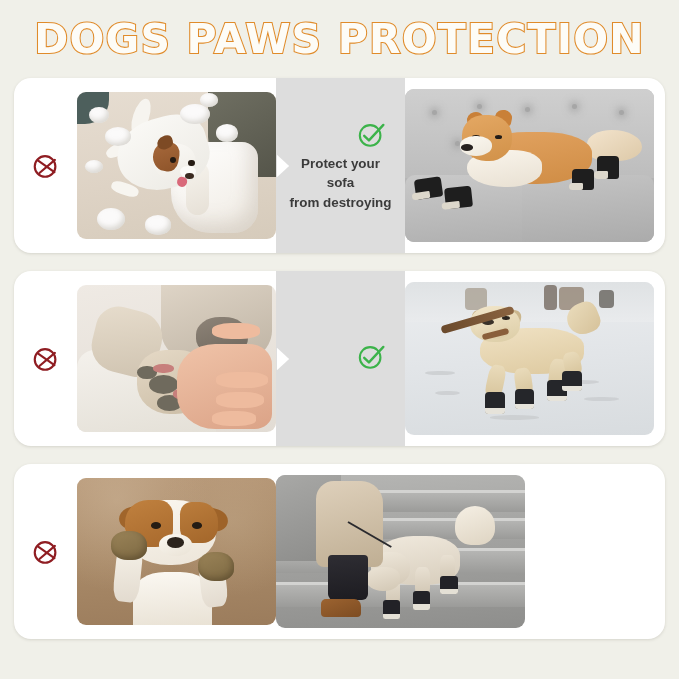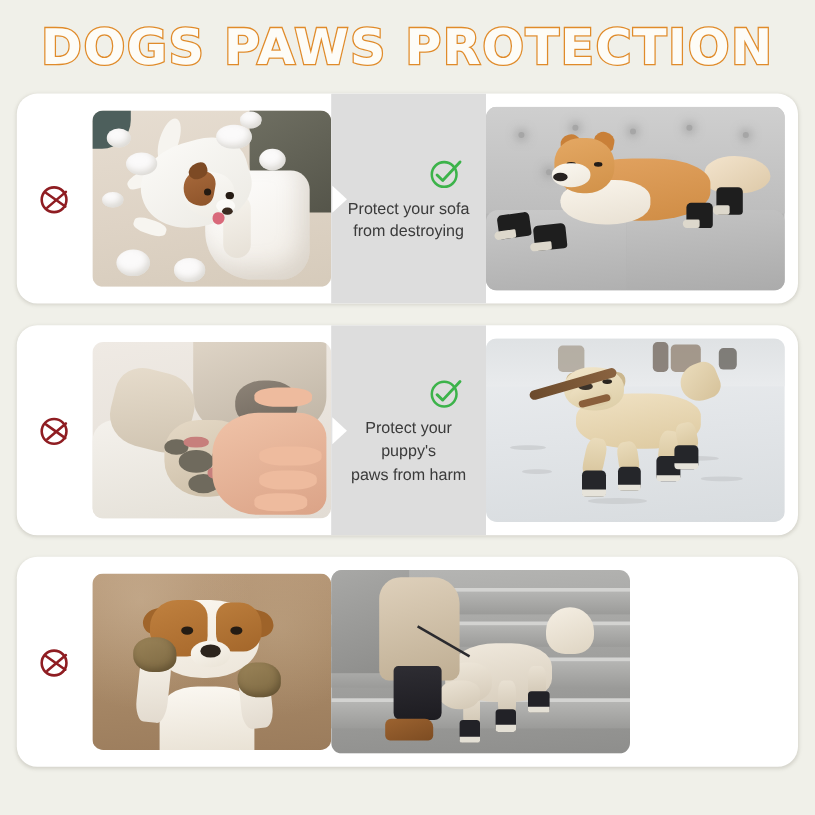--- a/index.html
+++ b/index.html
@@ -96,21 +96,21 @@
     align-self: center;
     margin-left: 62px;
     margin-bottom: 4px;
     display: block;
   }
   .panel-text {
     font-size: 13.4px;
     line-height: 1.42;
     color: #3b3b3b;
     text-align: center;
-    font-weight: 400;
+    font-weight: 700;
     white-space: pre-line;
   }
 
   
   .photo-right {
     flex: 0 0 249px;
     margin: 11px 11px 11px 0;
     border-radius: 9px;
     overflow: hidden;
     position: relative;
@@ -410,22 +410,20 @@
     </div>
 
     <div class="text-panel">
       <svg class="arrow" viewBox="0 0 16 32">
         <path d="M1 4 L14 16 L1 28 Z" fill="#ffffff"></path>
       </svg>
       <svg class="check-icon" viewBox="0 0 34 34">
         <circle cx="15.5" cy="18" r="11.3" fill="none" stroke="#3cb34a" stroke-width="2.3"></circle>
         <path d="M9 18.5 L14.2 23.5 L30 6.5" fill="none" stroke="#3cb34a" stroke-width="2.6" stroke-linecap="round" stroke-linejoin="round"></path>
       </svg>
-      <div class="panel-text">Protect your puppy's
-paws from harm</div>
     </div>
 
     <div class="photo-right">
       <div class="scene s2r">
         <div class="far"></div>
         <div class="blur" style="left:24%;top:4%;width:9%;height:14%"></div>
         <div class="blur" style="left:56%;top:2%;width:5%;height:16%;background:#6d6257"></div>
         <div class="blur" style="left:62%;top:3%;width:10%;height:15%;background:#8d7e6c"></div>
         <div class="blur" style="left:78%;top:5%;width:6%;height:12%;background:#5e5953"></div>
         <div class="track" style="left:8%;top:58%;width:12%;height:3%"></div>

